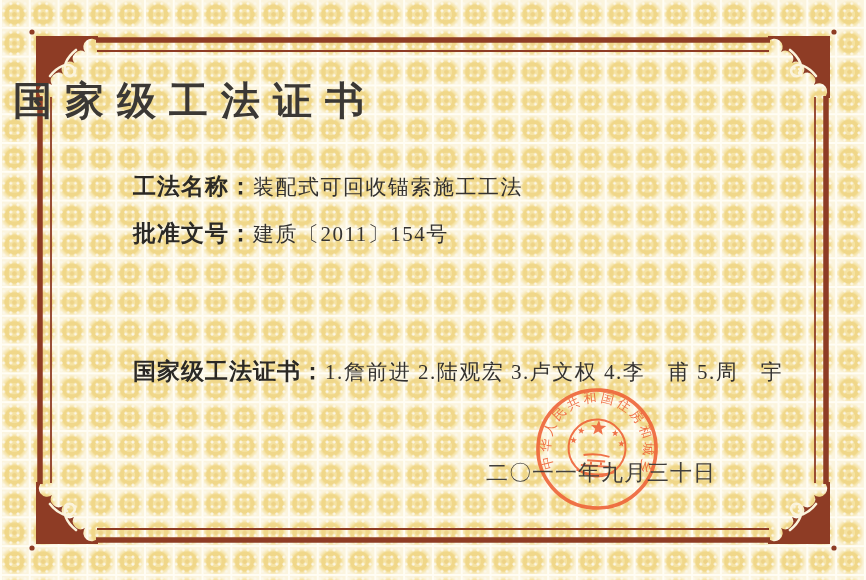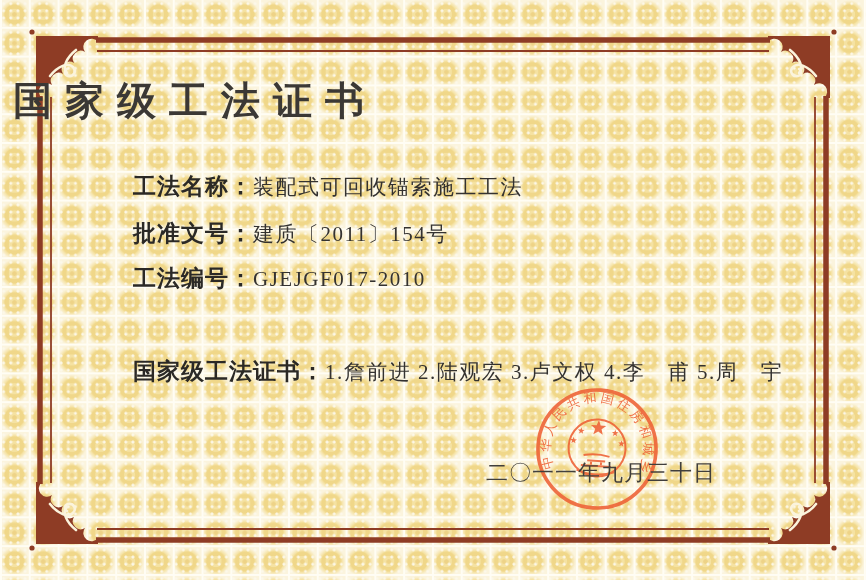--- a/index.html
+++ b/index.html
@@ -83,23 +83,20 @@
   </svg>
 
   <div class="title">国家级工法证书</div>
 
   <div class="row" style="top:171px">
     <span class="lbl">工法名称：</span><span class="val">装配式可回收锚索施工工法</span>
   </div>
   <div class="row" style="top:218px">
     <span class="lbl">批准文号：</span><span class="val">建质〔2011〕154号</span>
   </div>
-  <div class="row" style="top:263px">
-    <span class="lbl">工法编号：</span><span class="val">GJEJGF017-2010</span>
-  </div>
   <div class="row" style="top:356px">
     <span class="lbl">国家级工法证书：</span><span class="val">1.詹前进 2.陆观宏 3.卢文权 4.李　甫 5.周　宇</span>
   </div>
 
   <svg class="seal" width="180" height="180" viewBox="0 0 180 180">
     <g transform="rotate(4 85 85)" fill="#ee6135" stroke="none">
       <circle cx="85" cy="85" r="59" fill="none" stroke="#ee6135" stroke-width="3.6"></circle>
       <path id="sealArc" fill="none" d="M44.3,108.5 A47,47 0 1 1 125.7,108.5"></path>
       <text font-size="13" letter-spacing="3" fill="#ee6135">
         <textPath href="#sealArc" startOffset="2">中华人民共和国住房和城乡建设部</textPath>

